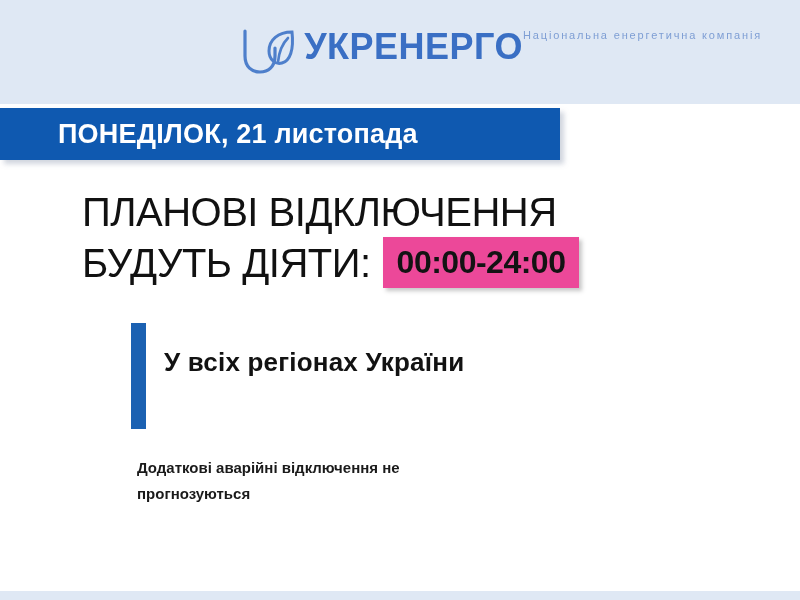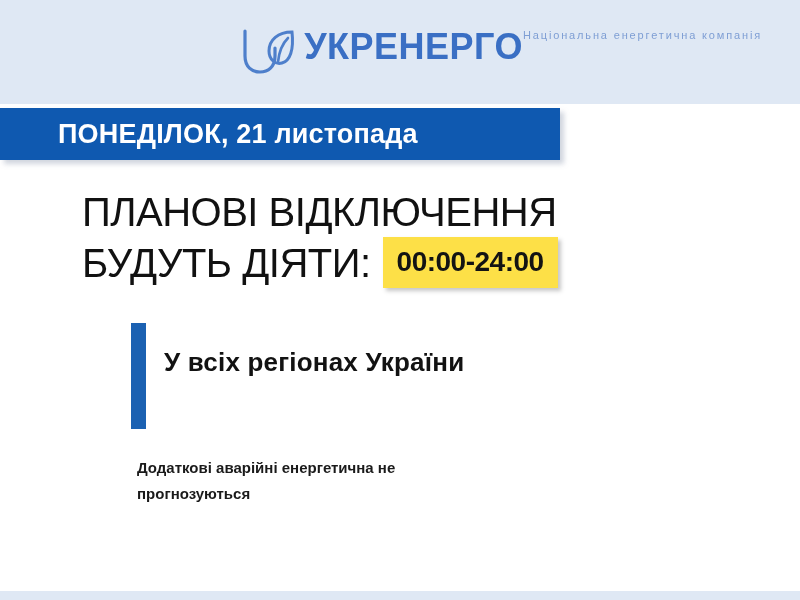--- a/index.html
+++ b/index.html
@@ -100,23 +100,23 @@
     color: #111111;
     line-height: 49px;
     letter-spacing: -0.5px;
     white-space: nowrap;
   }
   .headline-row2 {
     display: flex;
     align-items: flex-end;
   }
   .time-badge {
-    background: #fde047;
+    background: #ec4899;
     color: #131313;
-    font-size: 28px;
+    font-size: 32px;
     font-weight: bold;
     letter-spacing: -0.5px;
     padding: 6px 14px 7px 14px;
     margin-left: 12px;
     line-height: 38px;
     box-shadow: 3px 3px 4px rgba(130,130,130,0.45);
     white-space: nowrap;
   }
 
   
@@ -195,17 +195,17 @@
       <div class="headline-line">БУДУТЬ ДІЯТИ:</div>
       <div class="time-badge">00:00-24:00</div>
     </div>
   </div>
 
   <div class="region-block">
     <div class="region-bar"></div>
     <div class="region-text">У всіх регіонах України</div>
   </div>
 
-  <div class="note">Додаткові аварійні енергетична не прогнозуються</div>
+  <div class="note">Додаткові аварійні відключення не прогнозуються</div>
 
   <div class="bottom-strip"></div>
 
 </div>
 
 </body></html>

